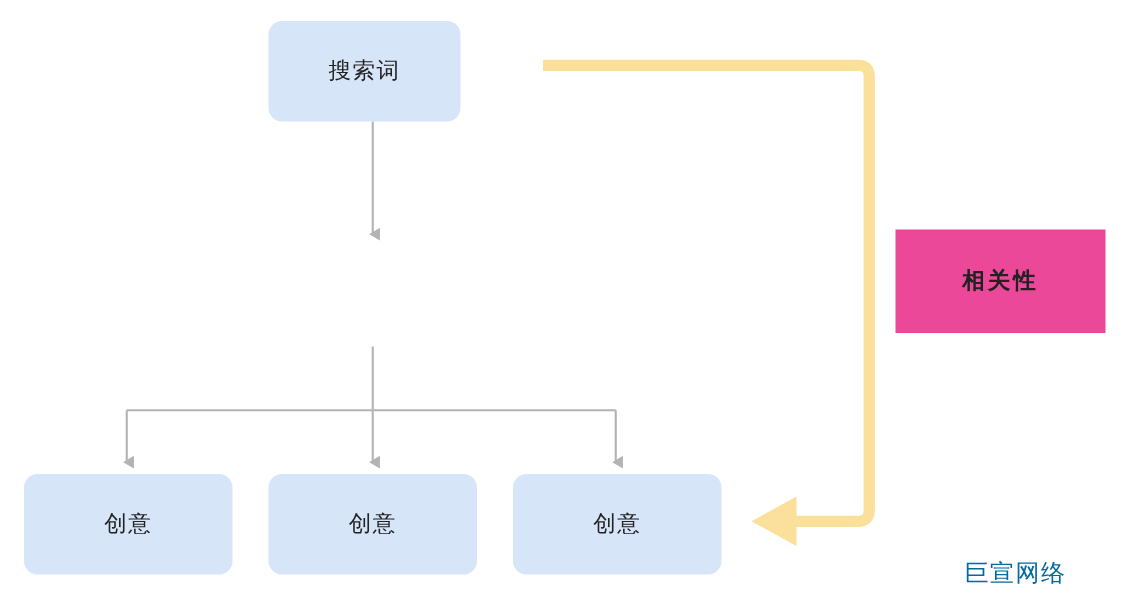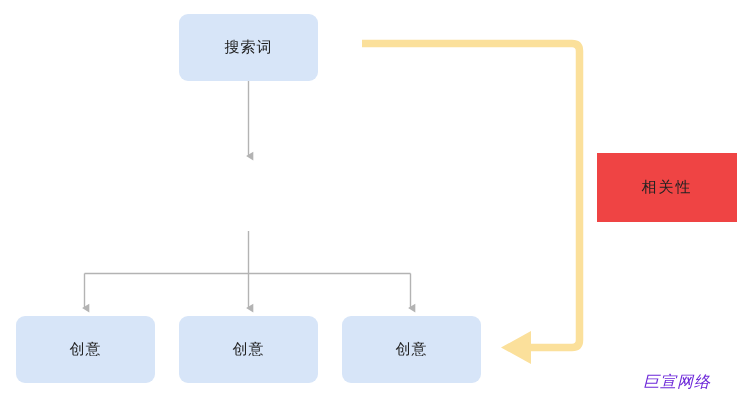--- a/index.html
+++ b/index.html
@@ -34,40 +34,39 @@
     border-radius: 9px;
     font-size: 15px;
     color: #222222;
     letter-spacing: 1px;
     z-index: 2;
   }
   .node-blue {
     background: #d7e5f8;
   }
   .node-pink {
-    background: #ef4444;
+    background: #ec4899;
     border-radius: 0;
-    font-weight: normal;
+    font-weight: bold;
     letter-spacing: 2px;
   }
-  #node-search  { left: 179px; top: 14px;  width: 139px; height: 67px; }
+  #node-search  { left: 179px; top: 14px;  width: 128px; height: 67px; }
   #node-keyword { left: 179px; top: 164px; width: 139px; height: 67px; }
   #node-idea-1  { left: 16px;  top: 316px; width: 139px; height: 67px; }
   #node-idea-2  { left: 179px; top: 316px; width: 139px; height: 67px; }
   #node-idea-3  { left: 342px; top: 316px; width: 139px; height: 67px; }
   #node-relevance { left: 597px; top: 153px; width: 140px; height: 69px; }
   #watermark {
     position: absolute;
     left: 643px;
     top: 372px;
     font-size: 16px;
-    color: #6d28d9;
+    color: #0369a1;
     letter-spacing: 1px;
     z-index: 3;
-    font-style: italic;
   }
 </style>
 </head>
 <body>
 
 <div id="canvas">
 
   <svg id="wires" viewBox="0 0 750 400" width="750" height="400">
     <defs>
       <marker id="gray-arrow" markerWidth="10" markerHeight="10" refX="4.6" refY="6.2" orient="auto" markerUnits="userSpaceOnUse">

